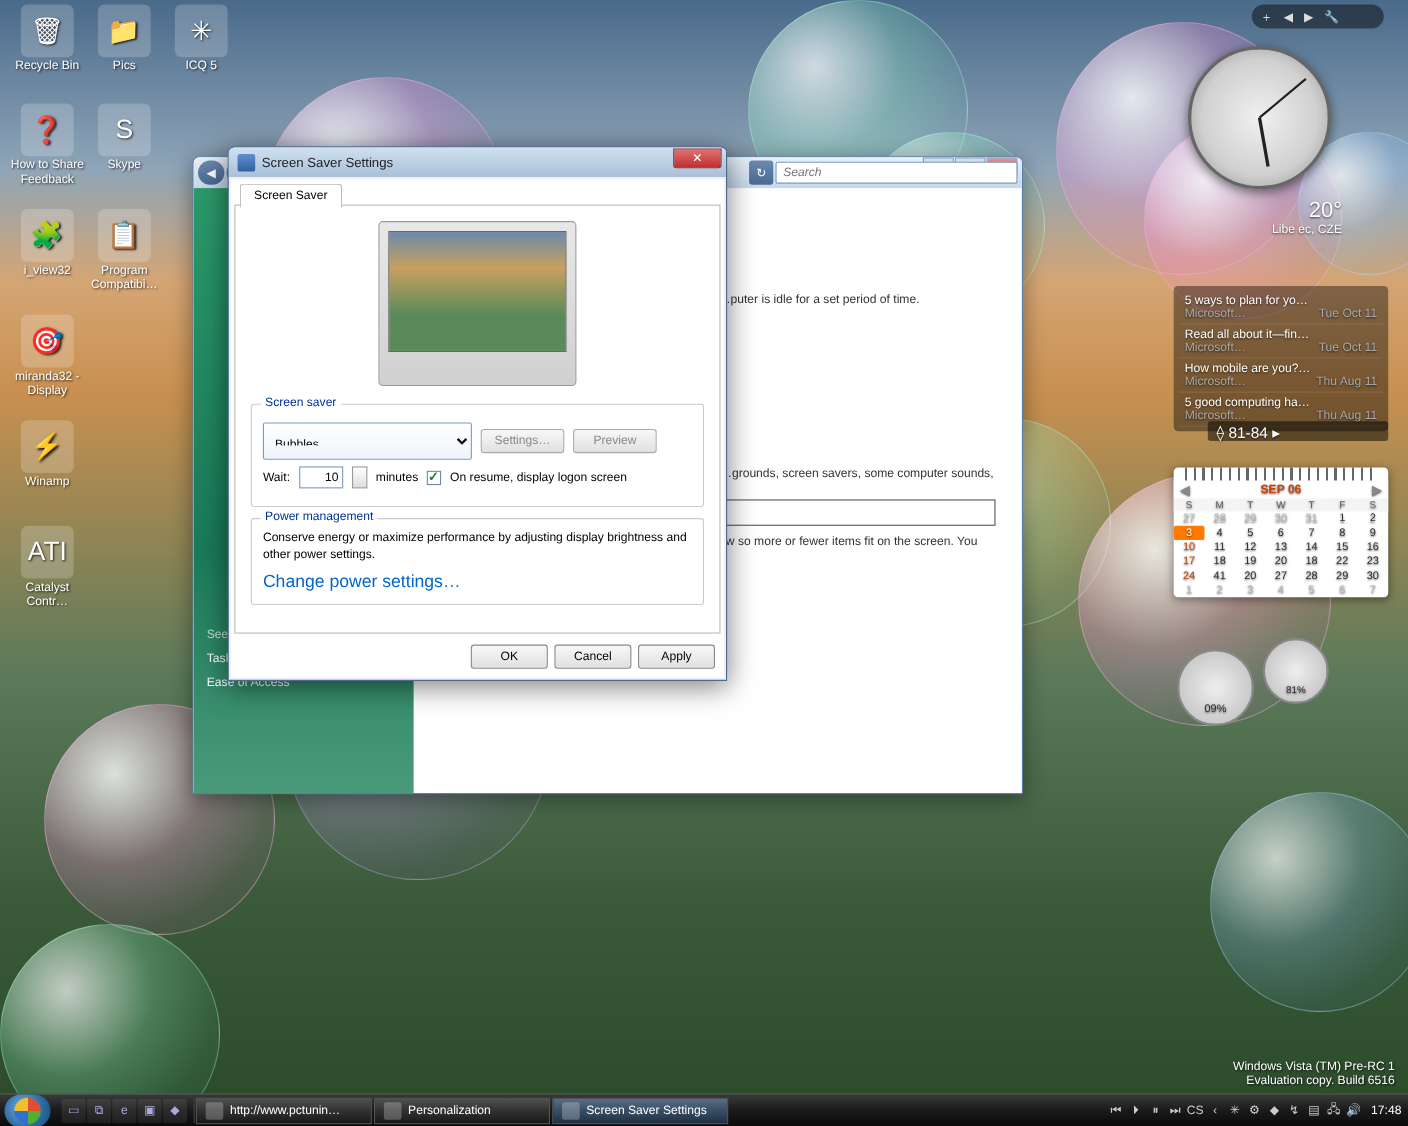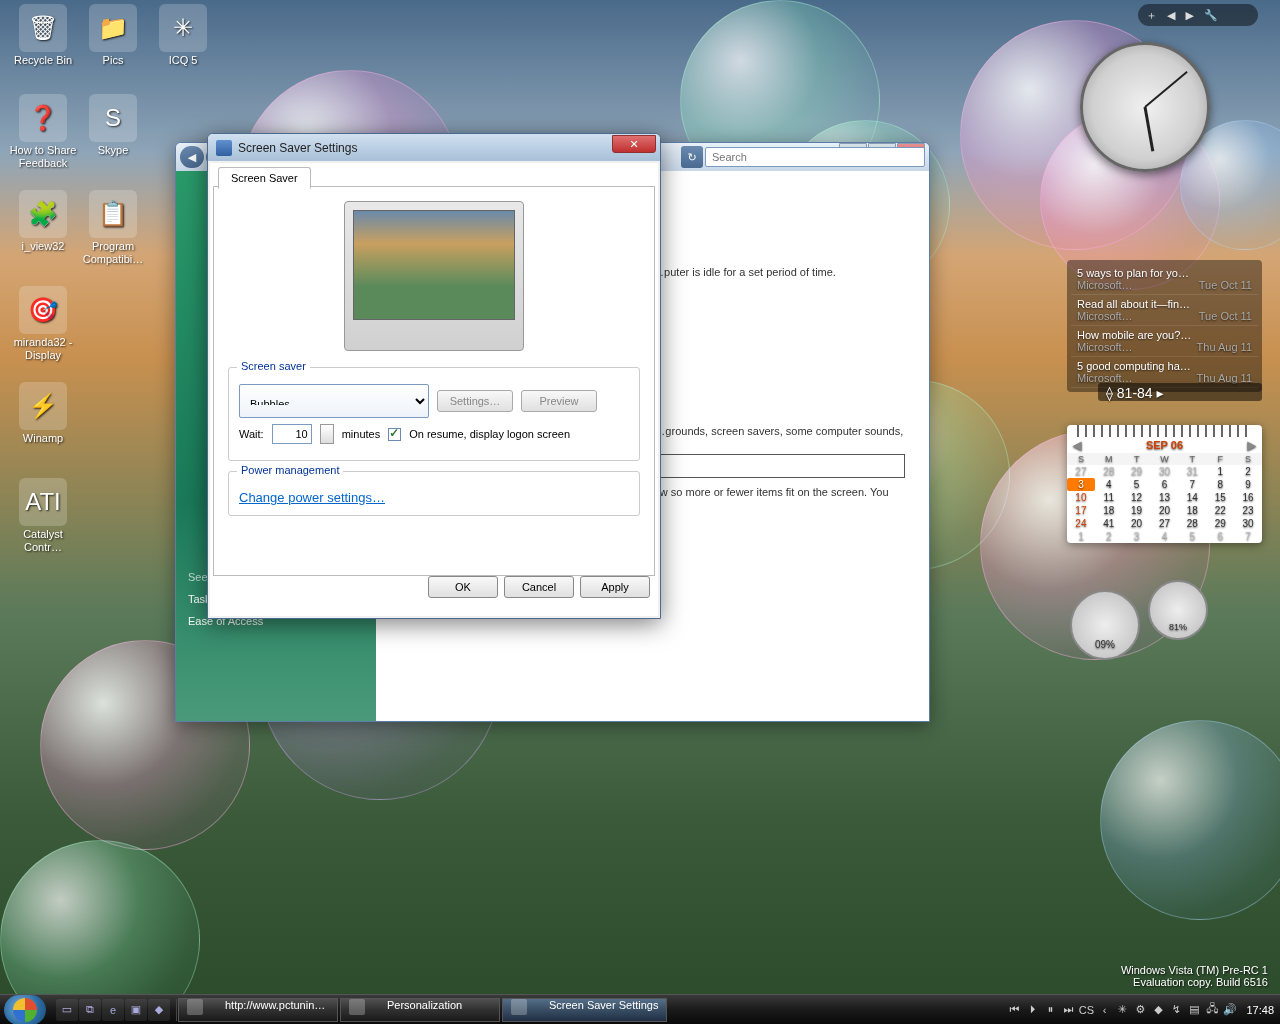--- a/index.html
+++ b/index.html
@@ -11,21 +11,21 @@
 .bubble{position:absolute;border-radius:50%;pointer-events:none}
 .bub-pink{background:radial-gradient(circle at 30% 30%,rgba(255,255,255,.8),rgba(255,150,220,.3) 40%,rgba(230,100,200,.1) 70%,transparent);border:1px solid rgba(255,180,230,.4)}
 .bub-green{background:radial-gradient(circle at 30% 30%,rgba(255,255,255,.7),rgba(150,255,200,.25) 40%,rgba(100,230,180,.08) 70%,transparent);border:1px solid rgba(180,255,220,.35)}
 .bub-orange{background:radial-gradient(circle at 30% 30%,rgba(255,255,255,.7),rgba(255,200,150,.25) 40%,rgba(230,170,100,.08) 70%,transparent);border:1px solid rgba(255,220,180,.35)}
 .bub-blue{background:radial-gradient(circle at 30% 30%,rgba(255,255,255,.7),rgba(150,200,255,.25) 40%,rgba(100,170,230,.08) 70%,transparent);border:1px solid rgba(180,220,255,.35)}
 .bub-purple{background:radial-gradient(circle at 30% 30%,rgba(255,255,255,.7),rgba(200,150,255,.25) 40%,rgba(170,100,230,.08) 70%,transparent);border:1px solid rgba(220,180,255,.35)}
 
 .pers-window{position:absolute;left:175px;top:142px;width:755px;height:580px;background:#fff;border:1px solid #5a7ea8;border-radius:6px 6px 0 0;box-shadow:0 4px 20px rgba(0,0,0,.4);overflow:hidden}
 .pers-titlebar{height:28px;background:linear-gradient(#e8f0f8,#c8d8e8);display:flex;align-items:center;padding:0 4px}
 .pers-titlebar .nav-btn{width:24px;height:22px;background:linear-gradient(#6a8ab0,#4a6a90);border-radius:11px;margin-right:2px;display:flex;align-items:center;justify-content:center;color:#fff}
-.pers-titlebar .srch{margin-left:auto;width:220px;height:20px;border:1px solid #7a9ac0;border-radius:2px;padding:0 20px 0 6px;color:#888;background:#fff;position:relative}
+.pers-titlebar .srch{margin-left:auto;width:220px;height:20px;border:1px solid #7a9ac0;border-radius:2px;padding:0 20px 0 6px;font-style:italic;color:#888;background:#fff;position:relative}
 .win-btns{position:absolute;right:4px;top:0;display:flex}
 .win-btn{width:28px;height:18px;margin-left:1px;background:linear-gradient(#d8e0e8,#b8c8d8);border:1px solid #8a9ab0;border-radius:0 0 3px 3px;text-align:center;font-size:10px;line-height:16px}
 .win-btn.cls{background:linear-gradient(#e89090,#c85050);color:#fff}
 .pers-body{display:flex;height:calc(100% - 28px)}
 .pers-side{width:200px;background:linear-gradient(#2a9a6a,#1a7a5a 60%,#4a9a7a);color:#fff;padding:20px 12px;font-size:11px}
 .pers-side .sa{margin-top:380px;color:#c0e0d0;font-size:11px}
 .pers-side .link{color:#fff;margin-top:10px;cursor:pointer}
 .pers-main{flex:1;padding:20px 24px;overflow:hidden;color:#333}
 .pers-main p{font-size:11px;line-height:1.5;margin:6px 0}
 .pers-main .task{color:#0066cc;font-size:11px;margin:14px 0 2px;cursor:pointer}
@@ -42,22 +42,22 @@
 .ss-preview::after{content:"";position:absolute;left:8px;top:8px;right:8px;bottom:30px;background:linear-gradient(to bottom,#6a8aaa 0%,#c8a060 30%,#5a8a5a 70%);border:1px solid #666}
 .ss-group{border:1px solid #ccc;border-radius:3px;padding:10px;margin-bottom:10px;position:relative}
 .ss-group-lbl{position:absolute;top:-8px;left:8px;background:#fff;padding:0 4px;font-size:11px;color:#003399}
 .ss-row{display:flex;align-items:center;gap:8px;margin:6px 0}
 .ss-select{flex:1;max-width:190px;height:34px;border:1px solid #7a9ac0;border-radius:2px;padding:12px 6px;background:linear-gradient(#fff,#eef3fa);font-size:11px}
 .ss-btn{width:76px;height:22px;border:1px solid #aaa;border-radius:3px;background:linear-gradient(#f8f8f8,#e0e0e0);font-size:11px;color:#888}
 .ss-input{width:40px;height:20px;border:1px solid #7a9ac0;text-align:right;padding:0 3px}
 .ss-spin{width:14px;height:20px;border:1px solid #999;background:linear-gradient(#fff,#ddd)}
 .ss-chk{width:13px;height:13px;border:1px solid #6a8ab0;background:#fff;position:relative}
 .ss-chk.on::after{content:"✓";position:absolute;left:0;top:-3px;color:#2a7a2a;font-size:12px;font-weight:bold}
-.ss-link{color:#0066cc;text-decoration:underline;cursor:pointer;font-size:13px}
-.ss-footer{position:absolute;bottom:18px;right:8px;display:flex;gap:6px}
+.ss-link{color:#0066cc;cursor:pointer;font-size:16px}
+.ss-footer{position:absolute;bottom:8px;right:8px;display:flex;gap:6px}
 .ss-footer .btn{width:70px;height:22px;border:1px solid #888;border-radius:3px;background:linear-gradient(#f8f8f8,#e0e0e0);font-size:11px}
 
 .gadget{position:absolute;color:#fff;text-shadow:0 1px 2px rgba(0,0,0,.7)}
 .clock{right:70px;top:42px;width:130px;height:130px;border-radius:50%;background:radial-gradient(circle,#f0f0f0 0%,#d0d0d0 60%,#888 100%);border:3px solid #666;box-shadow:0 3px 10px rgba(0,0,0,.5)}
 .clock::before{content:"";position:absolute;left:50%;top:50%;width:3px;height:45px;background:#222;transform-origin:bottom;transform:translate(-50%,-100%) rotate(170deg)}
 .clock::after{content:"";position:absolute;left:50%;top:50%;width:2px;height:55px;background:#222;transform-origin:bottom;transform:translate(-50%,-100%) rotate(50deg)}
 .weather{right:60px;top:180px;width:150px;text-align:right}
 .weather .temp{font-size:20px}
 .feed{right:18px;top:260px;width:195px;background:rgba(0,0,0,.4);border-radius:4px;padding:4px}
 .feed-item{padding:3px 6px;border-bottom:1px solid rgba(255,255,255,.1);font-size:10px}
@@ -75,21 +75,21 @@
 .cal-grid .d.today{background:#ff7a00;color:#fff;border-radius:2px}
 .cal-grid .d.grey{color:#bbb}
 .meter{right:60px;top:580px;width:150px;height:80px}
 .watermark{position:absolute;right:12px;bottom:36px;color:#fff;text-align:right;font-size:11px;text-shadow:1px 1px 2px rgba(0,0,0,.8)}
 
 .taskbar{position:absolute;left:0;right:0;bottom:0;height:30px;background:linear-gradient(#3a3a3a,#1a1a1a 50%,#0a0a0a);display:flex;align-items:center;border-top:1px solid #555}
 .start{width:42px;height:30px;background:radial-gradient(circle at 40% 40%,#7ab0e0,#2a6aa0 60%,#1a4a70);border-radius:15px;margin:0 4px;display:flex;align-items:center;justify-content:center}
 .start .orb{width:24px;height:24px;border-radius:50%;background:conic-gradient(#e05030 0 90deg,#50b030 90deg 180deg,#3070d0 180deg 270deg,#f0c030 270deg 360deg)}
 .ql{display:flex;gap:1px;padding:0 6px;border-right:1px solid #444}
 .ql .q{width:22px;height:22px;background:rgba(255,255,255,.08);border-radius:2px;display:flex;align-items:center;justify-content:center;color:#aad}
-.task{display:flex;height:24px;min-width:160px;padding:0 8px;margin:0 1px;background:linear-gradient(rgba(255,255,255,.15),rgba(255,255,255,.05));border:1px solid #555;border-radius:0;color:#fff;font-size:11px;gap:22px}
+.task{display:flex;align-items:center;height:24px;min-width:160px;padding:0 8px;margin:0 1px;background:linear-gradient(rgba(255,255,255,.15),rgba(255,255,255,.05));border:1px solid #555;border-radius:0;color:#fff;font-size:11px;gap:6px}
 .task.active{background:linear-gradient(rgba(120,170,220,.5),rgba(60,100,150,.4))}
 .task .tico{width:16px;height:16px;background:rgba(255,255,255,.25);border-radius:2px}
 .tray{margin-left:auto;display:flex;align-items:center;gap:2px;padding:0 6px;color:#ccc}
 .tray .ti{width:16px;height:16px;display:flex;align-items:center;justify-content:center;font-size:11px}
 .tray .clk{font-size:11px;color:#fff;margin-left:6px}
 .sidebar-ctrl{position:absolute;right:22px;top:4px;width:120px;height:22px;background:rgba(0,0,0,.45);border-radius:11px;display:flex;align-items:center;padding:0 8px;gap:10px;color:#ddd;font-size:12px}
 </style>
 </head>
 <body>
 
@@ -210,32 +210,37 @@
             <span>Wait:</span>
             <input class="ss-input" value="10" style="">
             <div class="ss-spin"></div>
             <span>minutes</span>
             <div class="ss-chk on"></div>
             <span>On resume, display logon screen</span>
           </div>
         </div>
         <div class="ss-group">
           <div class="ss-group-lbl">Power management</div>
+          <p style="font-size:11px;line-height:1.4">Conserve energy or maximize performance by adjusting display brightness and other power settings.</p>
           <div class="ss-link" style="margin-top:8px">Change power settings…</div>
         </div>
       </div>
       <div class="ss-footer">
         <button class="btn">OK</button>
         <button class="btn">Cancel</button>
         <button class="btn">Apply</button>
       </div>
     </div>
   </div>
 
   <div class="gadget clock"></div>
+  <div class="gadget weather">
+    <div class="temp">20°</div>
+    <div>Libe ec, CZE</div>
+  </div>
   <div class="gadget feed" id="feed">
       <div class="feed-item">
         <div class="t">5 ways to plan for yo…</div>
         <div class="m">
           <span>Microsoft…</span>
           <span>Tue Oct 11</span>
         </div>
       </div>
       <div class="feed-item">
         <div class="t">Read all about it—fin…</div>

